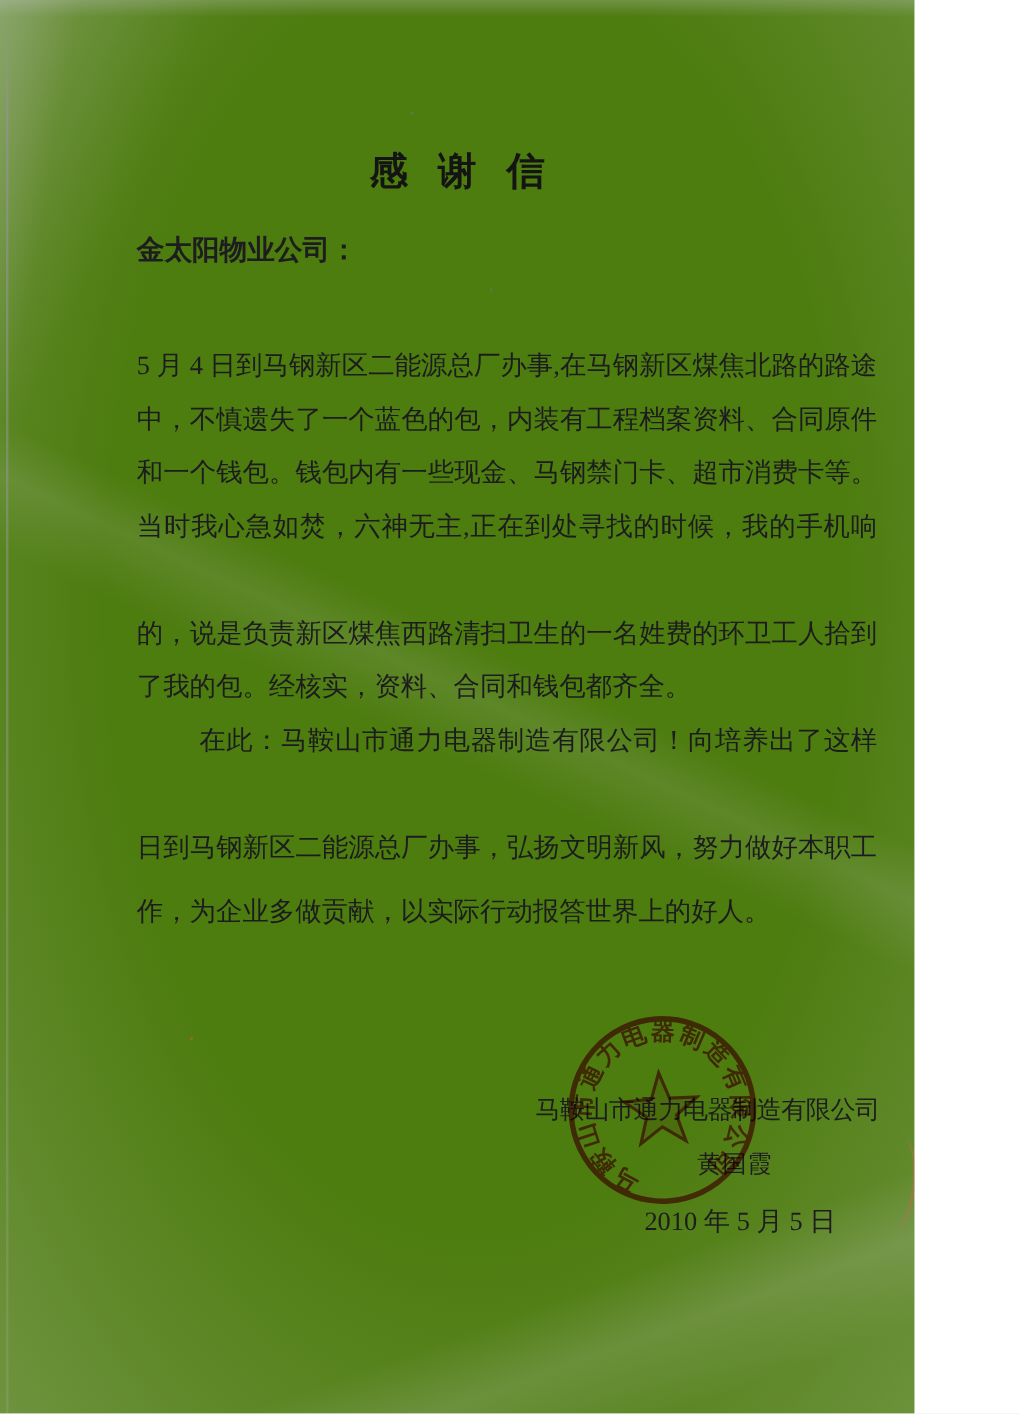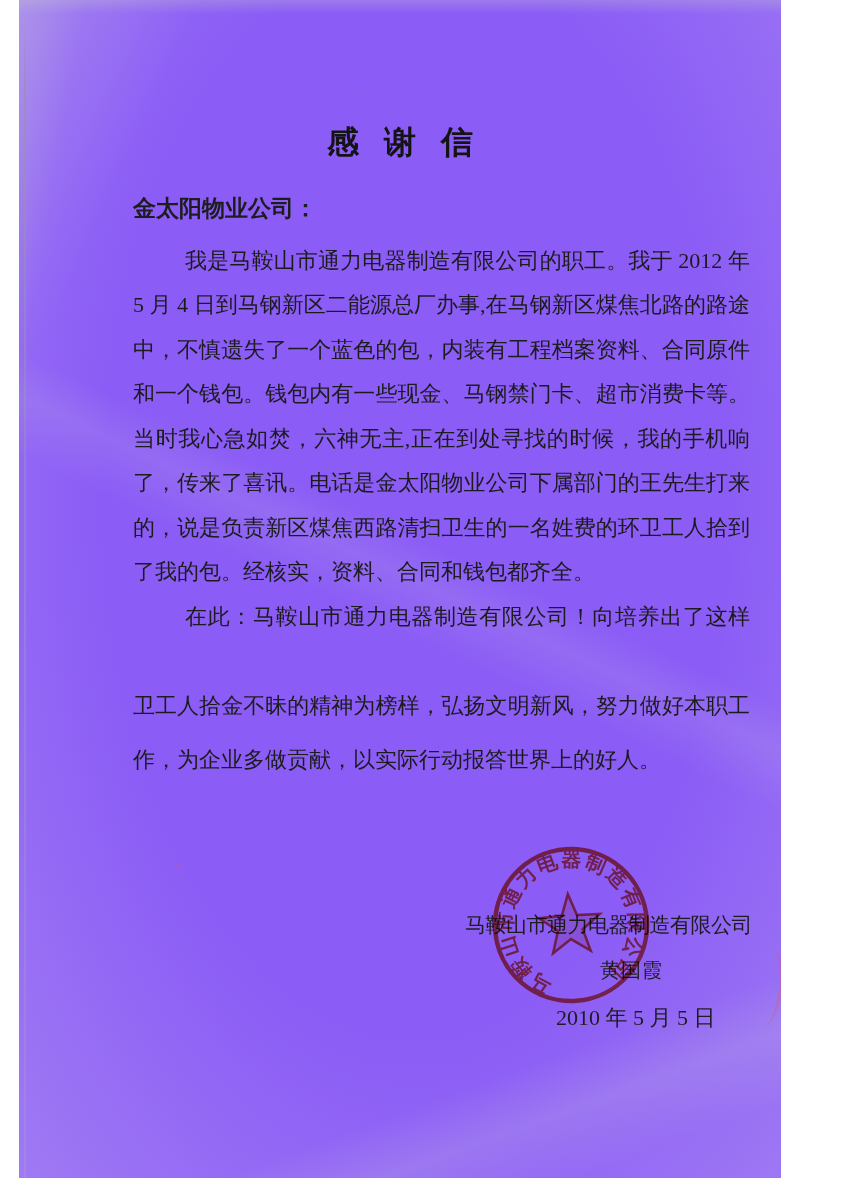--- a/index.html
+++ b/index.html
@@ -1,21 +1,20 @@
 <!DOCTYPE html>
 <html><head>
 <meta charset="utf-8">
 <style>
   html,body{margin:0;padding:0;background:#ffffff;}
   .page{
     position:relative;width:762px;height:1178px;overflow:hidden;
-    background:#8b5cf6;
+    background:#4d7c0f;
     font-family:"Liberation Serif","DejaVu Serif",serif;
     color:#1d1d1f;
-    margin-left:19px;
   }
   
   .paper-texture{
     position:absolute;inset:0;pointer-events:none;
     background-image:
       linear-gradient(180deg, rgba(200,200,206,.28) 0px, rgba(255,255,255,0) 14px),
       linear-gradient(100deg, rgba(205,205,210,.22) 0%, rgba(255,255,255,0) 7%),
       linear-gradient(115deg, rgba(212,212,218,.16) 2%, rgba(255,255,255,0) 14%),
       linear-gradient(205deg, rgba(255,255,255,0) 46%, rgba(216,216,221,.12) 49%, rgba(255,255,255,0) 53%),
       linear-gradient(160deg, rgba(255,255,255,0) 86%, rgba(213,213,218,.16) 90%, rgba(255,255,255,0) 95%),
@@ -72,31 +71,29 @@
   <div class="paper-texture"></div>
   <div class="scan-edge-left"></div>
   <div class="speck grey" style="left:342px;top:93px;"></div>
   <div class="speck grey" style="left:408px;top:240px;"></div>
   <div class="speck red" style="left:158px;top:864px;"></div>
 
   <h1 class="title">感谢信</h1>
 
   <div class="salutation">金太阳物业公司：</div>
 
-  <div class="bl jl ind" style="top:246px">我是马鞍山市通力电器制造有限公司的职工。我于 2012 年</div>
   <div class="bl jl" style="top:290px">5 月 4 日到马钢新区二能源总厂办事,在马钢新区煤焦北路的路途</div>
   <div class="bl jl" style="top:335px">中，不慎遗失了一个蓝色的包，内装有工程档案资料、合同原件</div>
   <div class="bl jl" style="top:424px">当时我心急如焚，六神无主,正在到处寻找的时候，我的手机响</div>
   <div class="bl jl" style="top:379px">和一个钱包。钱包内有一些现金、马钢禁门卡、超市消费卡等。</div>
-  <div class="bl jl" style="top:468px">了，传来了喜讯。电话是金太阳物业公司下属部门的王先生打来</div>
   <div class="bl jl" style="top:513px">的，说是负责新区煤焦西路清扫卫生的一名姓费的环卫工人拾到</div>
   <div class="bl" style="top:557px">了我的包。经核实，资料、合同和钱包都齐全。</div>
 
   <div class="bl jl ind" style="top:602px">在此：马鞍山市通力电器制造有限公司！向培养出了这样</div>
-  <div class="bl jl" style="top:691px">卫工人拾金不昧的精神为榜样，弘扬文明新风，努力做好本职工</div>
+  <div class="bl jl" style="top:691px">日到马钢新区二能源总厂办事，弘扬文明新风，努力做好本职工</div>
   <div class="bl" style="top:745px">作，为企业多做贡献，以实际行动报答世界上的好人。</div>
 
   <div class="sig-company">马鞍山市通力电器制造有限公司</div>
   <div class="sig-name">黄国霞</div>
   <div class="sig-date">2010 年 5 月 5 日</div>
 
   <svg class="stamp" viewBox="0 0 170 170">
     <circle cx="85" cy="85" r="76" fill="none" stroke="#c83e37" stroke-width="4.5"></circle>
     <polygon points="84,54 91.6,75.5 114.4,76.1 96.4,90 102.8,111.9 84,99 65.2,111.9 71.6,90 53.6,76.1 76.4,75.5" fill="rgba(200,62,55,0.18)" stroke="#c83e37" stroke-width="2.6"></polygon>
     <defs>

